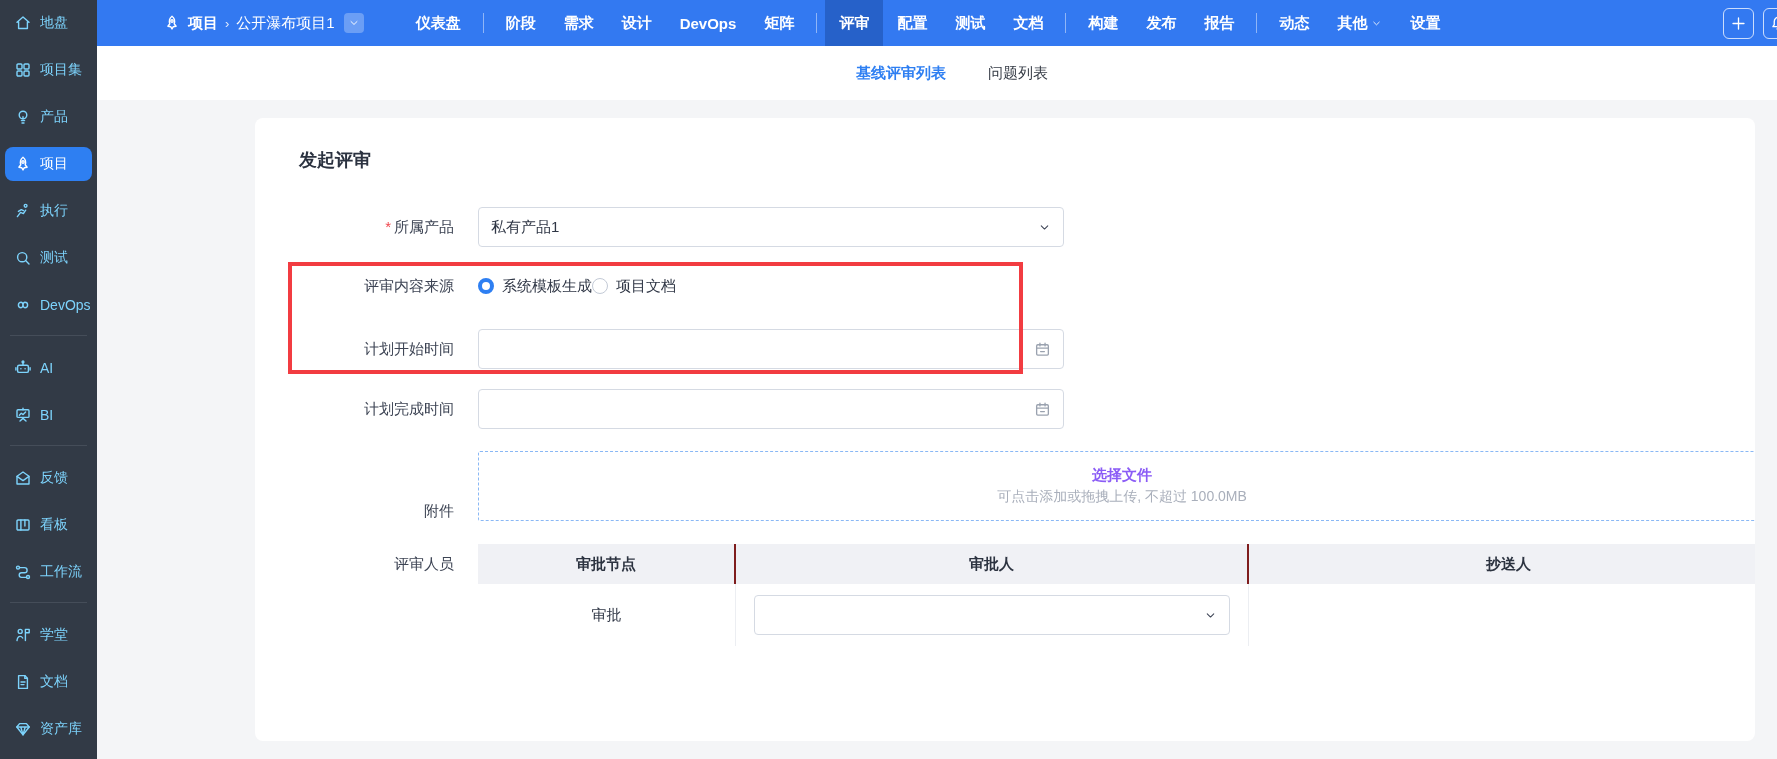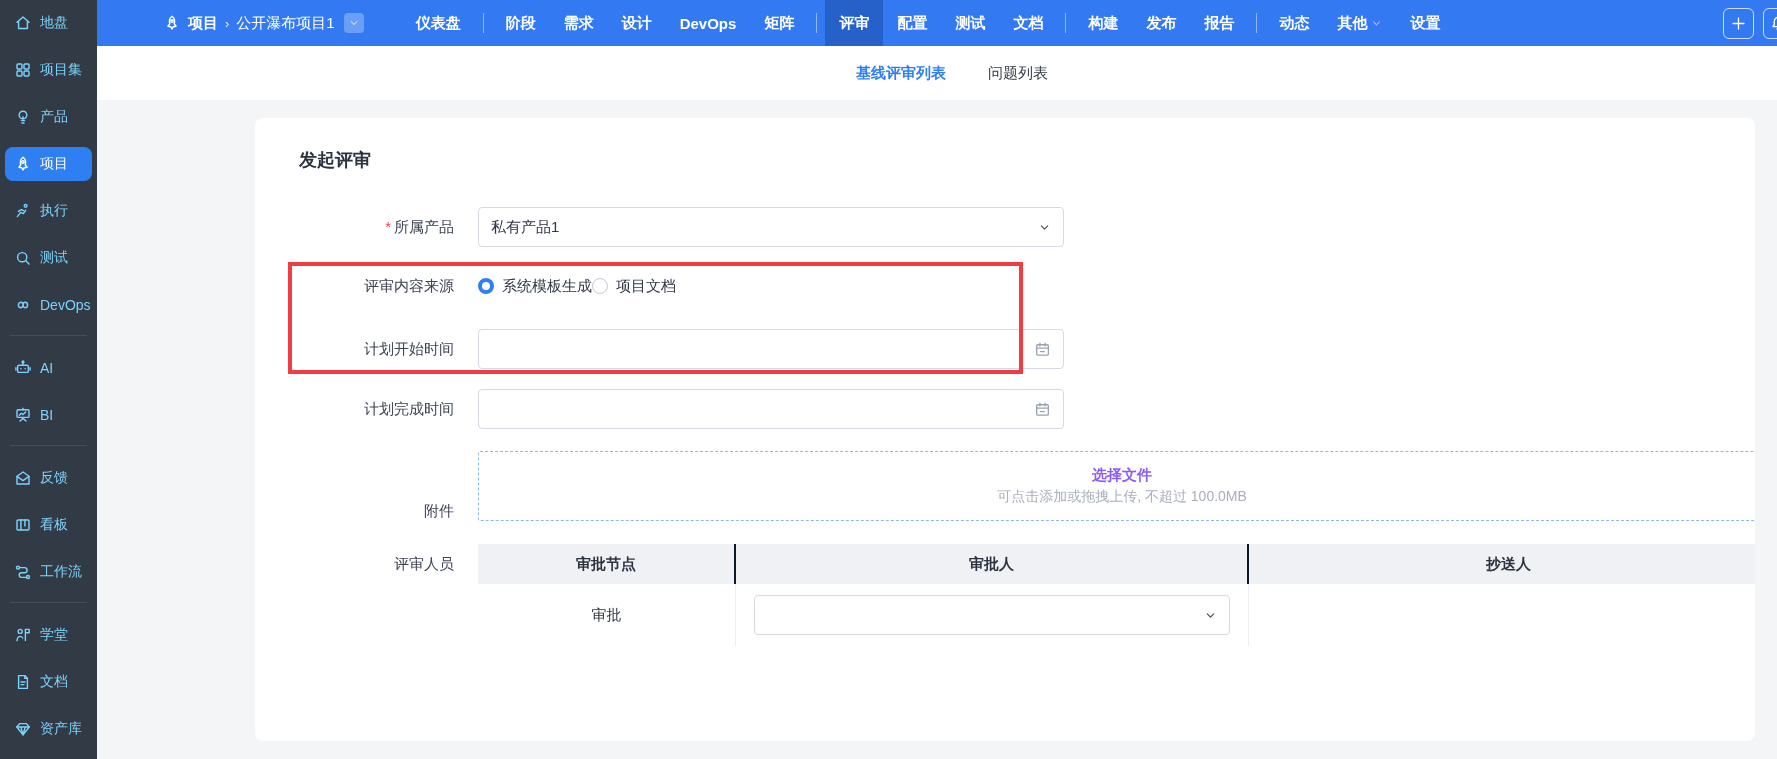--- a/index.html
+++ b/index.html
@@ -76,21 +76,21 @@
 
   .upload { width:1288px; height:70px; border:1px dashed #8ab8f5; border-radius:2px; background:#fff;
             display:flex; flex-direction:column; align-items:center; justify-content:center; gap:3px; cursor:pointer; }
   .upload-link { color:#8b5cf6; font-size:15px; font-weight:700; }
   .upload-hint { color:#a9afbb; font-size:14px; }
 
   .rev-table { width:1290px; }
   .rt-head { display:flex; }
   .rt-head .rt-cell { background:#f0f1f5; height:40px; display:flex; align-items:center; justify-content:center;
                       font-size:15px; font-weight:700; color:#2c3340; }
-  .rt-cell { border-right:2px solid #0f172a; }
+  .rt-cell { border-right:2px solid #7f1d1d; }
   .rt-cell:last-child { border-right:none; }
   .rt-body { display:flex; }
   .rt-body .rt-cell { background:#fff; height:62px; display:flex; align-items:center; justify-content:center;
                       font-size:15px; color:#2f3645; border-right:1px solid #eceef2; }
   .rt-body .rt-cell:last-child { border-right:none; }
   .c1 { width:258px; } .c2 { width:513px; } .c3 { width:519px; }
   .rt-select { width:476px; height:40px; }
 
   .highlight-box { position:absolute; left:33px; top:144px; width:735px; height:112px;
                    border:4px solid #f23c41; pointer-events:none; }

